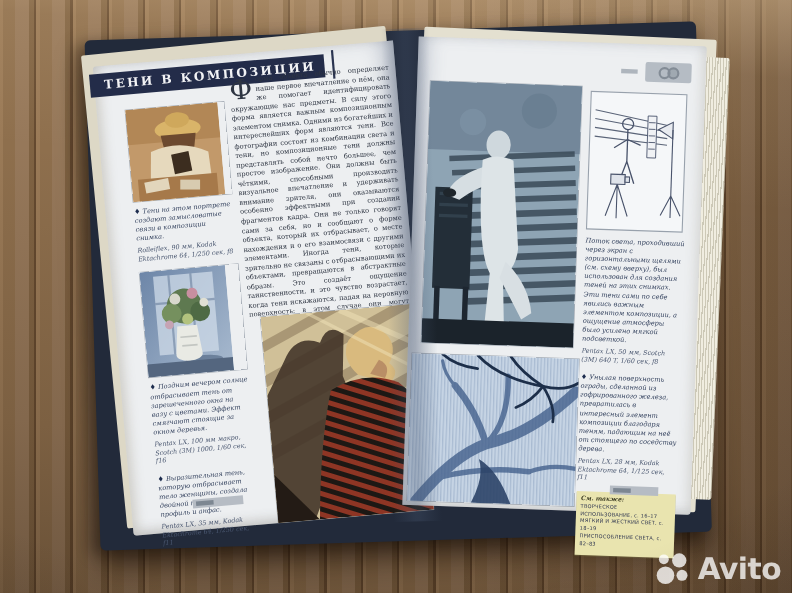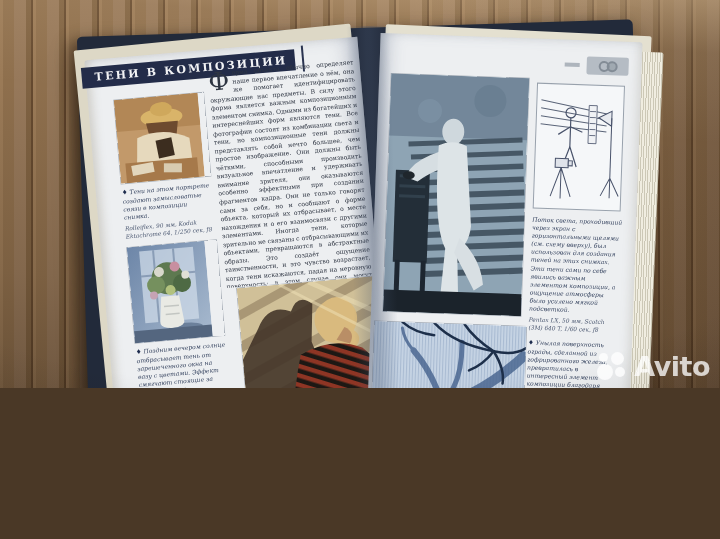--- a/index.html
+++ b/index.html
@@ -1,17 +1,17 @@
 <!DOCTYPE html>
 <html><head>
 <meta charset="utf-8">
 <style>
   html,body{margin:0;padding:0;background:#4a3826;}
   .scene{
-    position:relative;width:720px;height:388px;overflow:hidden;
+    position:relative;width:720px;height:539px;overflow:hidden;
     font-family:"DejaVu Serif",serif;
     background:
       linear-gradient(185deg, rgba(238,208,166,.42) 0%, rgba(238,208,166,.12) 12%, rgba(0,0,0,0) 32%, rgba(30,18,8,.16) 74%, rgba(22,13,6,.30) 100%),
       linear-gradient(90deg, rgba(60,38,18,0) 58%, rgba(40,24,12,.28) 100%),
       repeating-linear-gradient(90deg,#9a7a57 0 3px,#8e6f4d 3px 14px,#96785a 14px 26px,#7f6242 26px 31px,#64492f 31px 33px);
   }
   .book-cover{
     position:absolute;left:84px;top:28px;width:556px;height:464px;
     background:#222a3a;border-radius:5px;transform:rotate(-1.8deg);
     box-shadow:0 16px 26px rgba(18,10,4,.55), -8px 4px 14px rgba(18,10,4,.4);

